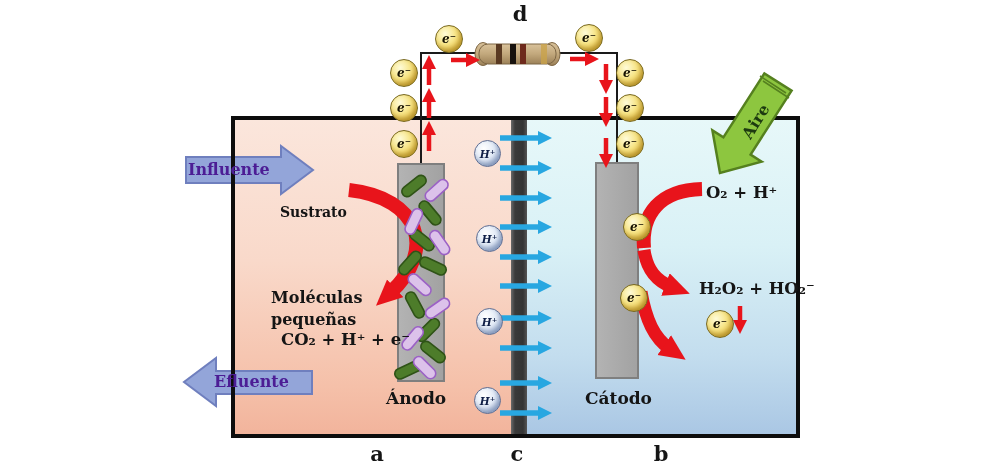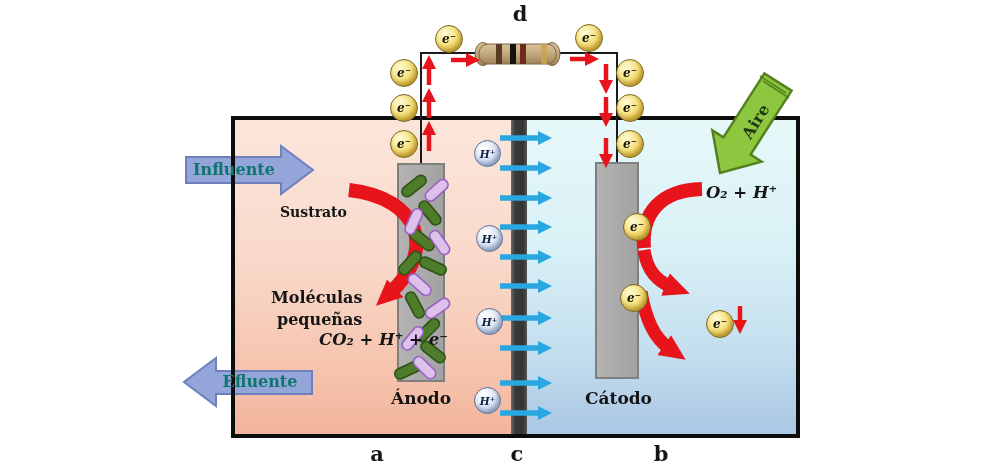--- a/index.html
+++ b/index.html
@@ -21,22 +21,22 @@
   
   .ball{position:absolute;border-radius:50%;display:flex;align-items:center;justify-content:center;}
   .ball-e{width:26px;height:26px;color:#161202;font:italic bold 12px "DejaVu Serif",serif;
       background:radial-gradient(circle at 35% 30%,#fefbd8 0%,#f7e588 42%,#e7bd3e 80%,#c79a2b 100%);
       border:1px solid #79691f;box-shadow:inset -2px -3px 4px rgba(122,92,12,.45);}
   .ball-h{width:25px;height:25px;color:#0f1e46;font:italic bold 10.5px "DejaVu Serif",serif;
       background:radial-gradient(circle at 35% 30%,#ffffff 0%,#e2eaf6 45%,#acbede 80%,#8aa2ca 100%);
       border:1px solid #5e6e93;box-shadow:inset -2px -3px 4px rgba(70,90,130,.4);}
   
   .lbl{position:absolute;color:#151515;font-weight:bold;white-space:nowrap;}
-  .formula{font-style:italic;}
-  .flow-text{color:#0f766e;font-size:16px;text-align:center;}
+  .formula{}
+  .flow-text{color:#4c1d95;font-size:16px;}
   .part-letter{font-size:21px;}
   .air-text{color:#1d3a10;font-size:16px;font-weight:bold;transform:rotate(-58deg);}
 </style>
 </head>
 <body>
 
 <div id="canvas">
 
   <div class="chamber anode-chamber"></div>
   <div class="chamber cathode-chamber"></div>
@@ -165,22 +165,23 @@
   <div class="lbl part-letter" style="left:508px;top:1px;width:24px;text-align:center;">d</div>
   <div class="lbl part-letter" style="left:365px;top:441px;width:24px;text-align:center;">a</div>
   <div class="lbl part-letter" style="left:505px;top:441px;width:24px;text-align:center;">c</div>
   <div class="lbl part-letter" style="left:649px;top:441px;width:24px;text-align:center;">b</div>
 
   <div class="lbl flow-text" style="left:188px;top:160px;width:92px;">Influente</div>
   <div class="lbl flow-text" style="left:214px;top:372px;width:92px;">Efluente</div>
 
   <div class="lbl" style="left:280px;top:204px;font-size:14px;">Sustrato</div>
   <div class="lbl" style="left:271px;top:288px;font-size:16px;">Moléculas</div>
-  <div class="lbl" style="left:277px;top:310px;font-size:16px;">pequeñas</div>
-  <div class="lbl formula" style="left:281px;top:330px;font-size:16.5px;margin-left:38px;">CO₂ + H⁺ + e⁻</div>
-  <div class="lbl" style="left:386px;top:388px;width:70px;text-align:center;font-size:17px;">Ánodo</div>
+  <div class="lbl" style="left:271px;top:310px;font-size:16px;">pequeñas</div>
+  <div class="lbl formula" style="left:281px;top:330px;font-size:16.5px;">CO₂ + H⁺ + e⁻</div>
+  <div class="lbl" style="left:386px;top:388px;width:70px;text-align:left;font-size:17px;">Ánodo</div>
 
   <div class="lbl" style="left:585px;top:388px;width:76px;text-align:left;font-size:17px;">Cátodo</div>
   <div class="lbl formula" style="left:706px;top:183px;font-size:16.5px;">O₂ + H⁺</div>
+  <div class="lbl formula" style="left:699px;top:279px;font-size:16.5px;">H₂O₂ + HO₂⁻</div>
 
   <div class="lbl air-text" style="left:737px;top:112px;">Aire</div>
 
 </div>
 
 </body></html>

